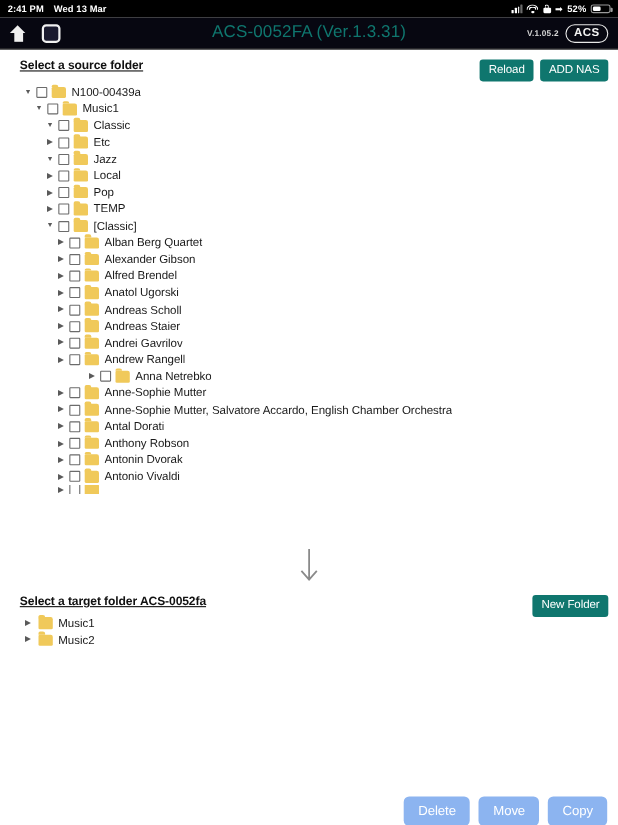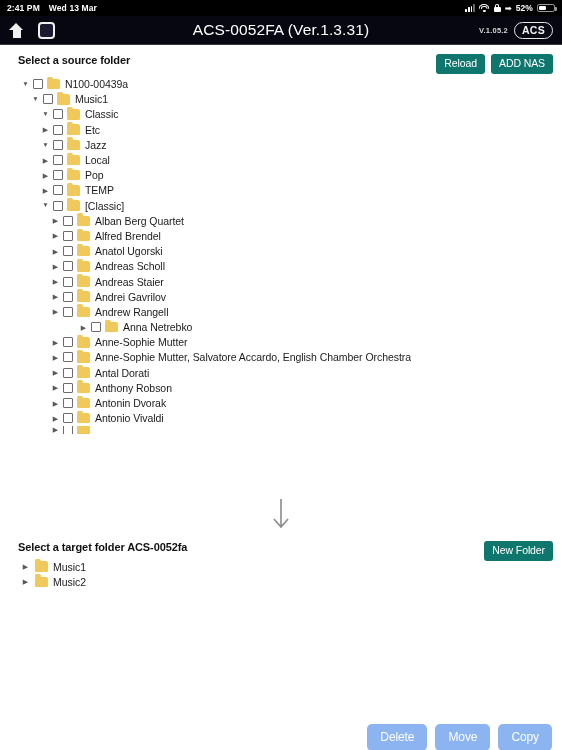--- a/index.html
+++ b/index.html
@@ -90,21 +90,21 @@
   .stop-icon {
     width: 17px; height: 17px;
     border: 2.3px solid #f0f0f0;
     border-radius: 4px;
     background: #1a1a2e;
   }
 
   .app-title {
     position: absolute; left: 0; right: 0; top: 0; bottom: 0;
     display: flex; align-items: center; justify-content: center;
-    color: #ffffff;
+    color: #0f766e;
     font-size: 15.5px;
     letter-spacing: 0.1px;
     pointer-events: none;
   }
 
   .header-right {
     margin-left: auto; display: flex; align-items: center; gap: 6px; z-index: 2;
   }
   .ver-text { color: #d5d5d5; font-size: 7.5px; font-weight: 700; letter-spacing: 0.2px; }
   .acs-badge {
@@ -124,20 +124,21 @@
   .section-bar {
     display: flex; align-items: flex-start;
     padding: 0 9px 0 18px;
     position: relative;
   }
   .section-label {
     font-size: 11px;
     font-weight: 700;
     color: #111;
     letter-spacing: -0.1px;
+    text-decoration: underline;
   }
 
   .btn-row { margin-left: auto; display: flex; gap: 6px; }
   .btn {
     background: #0f766e;
     color: #ffffff;
     border: none;
     border-radius: 3px;
     font-size: 10.5px;
     font-family: "Liberation Sans", sans-serif;
@@ -338,20 +339,26 @@
       <div class="tree-row" style="padding-left: 50px;">
         <span class="twisty">▶</span>
         <span class="cbox"></span>
         <span class="folder"></span>
         <span class="tree-label">Alban Berg Quartet</span>
       </div>
       <div class="tree-row" style="padding-left: 50px;">
         <span class="twisty">▶</span>
         <span class="cbox"></span>
         <span class="folder"></span>
+        <span class="tree-label">Alexander Gibson</span>
+      </div>
+      <div class="tree-row" style="padding-left: 50px;">
+        <span class="twisty">▶</span>
+        <span class="cbox"></span>
+        <span class="folder"></span>
         <span class="tree-label">Alfred Brendel</span>
       </div>
       <div class="tree-row" style="padding-left: 50px;">
         <span class="twisty">▶</span>
         <span class="cbox"></span>
         <span class="folder"></span>
         <span class="tree-label">Anatol Ugorski</span>
       </div>
       <div class="tree-row" style="padding-left: 50px;">
         <span class="twisty">▶</span>

